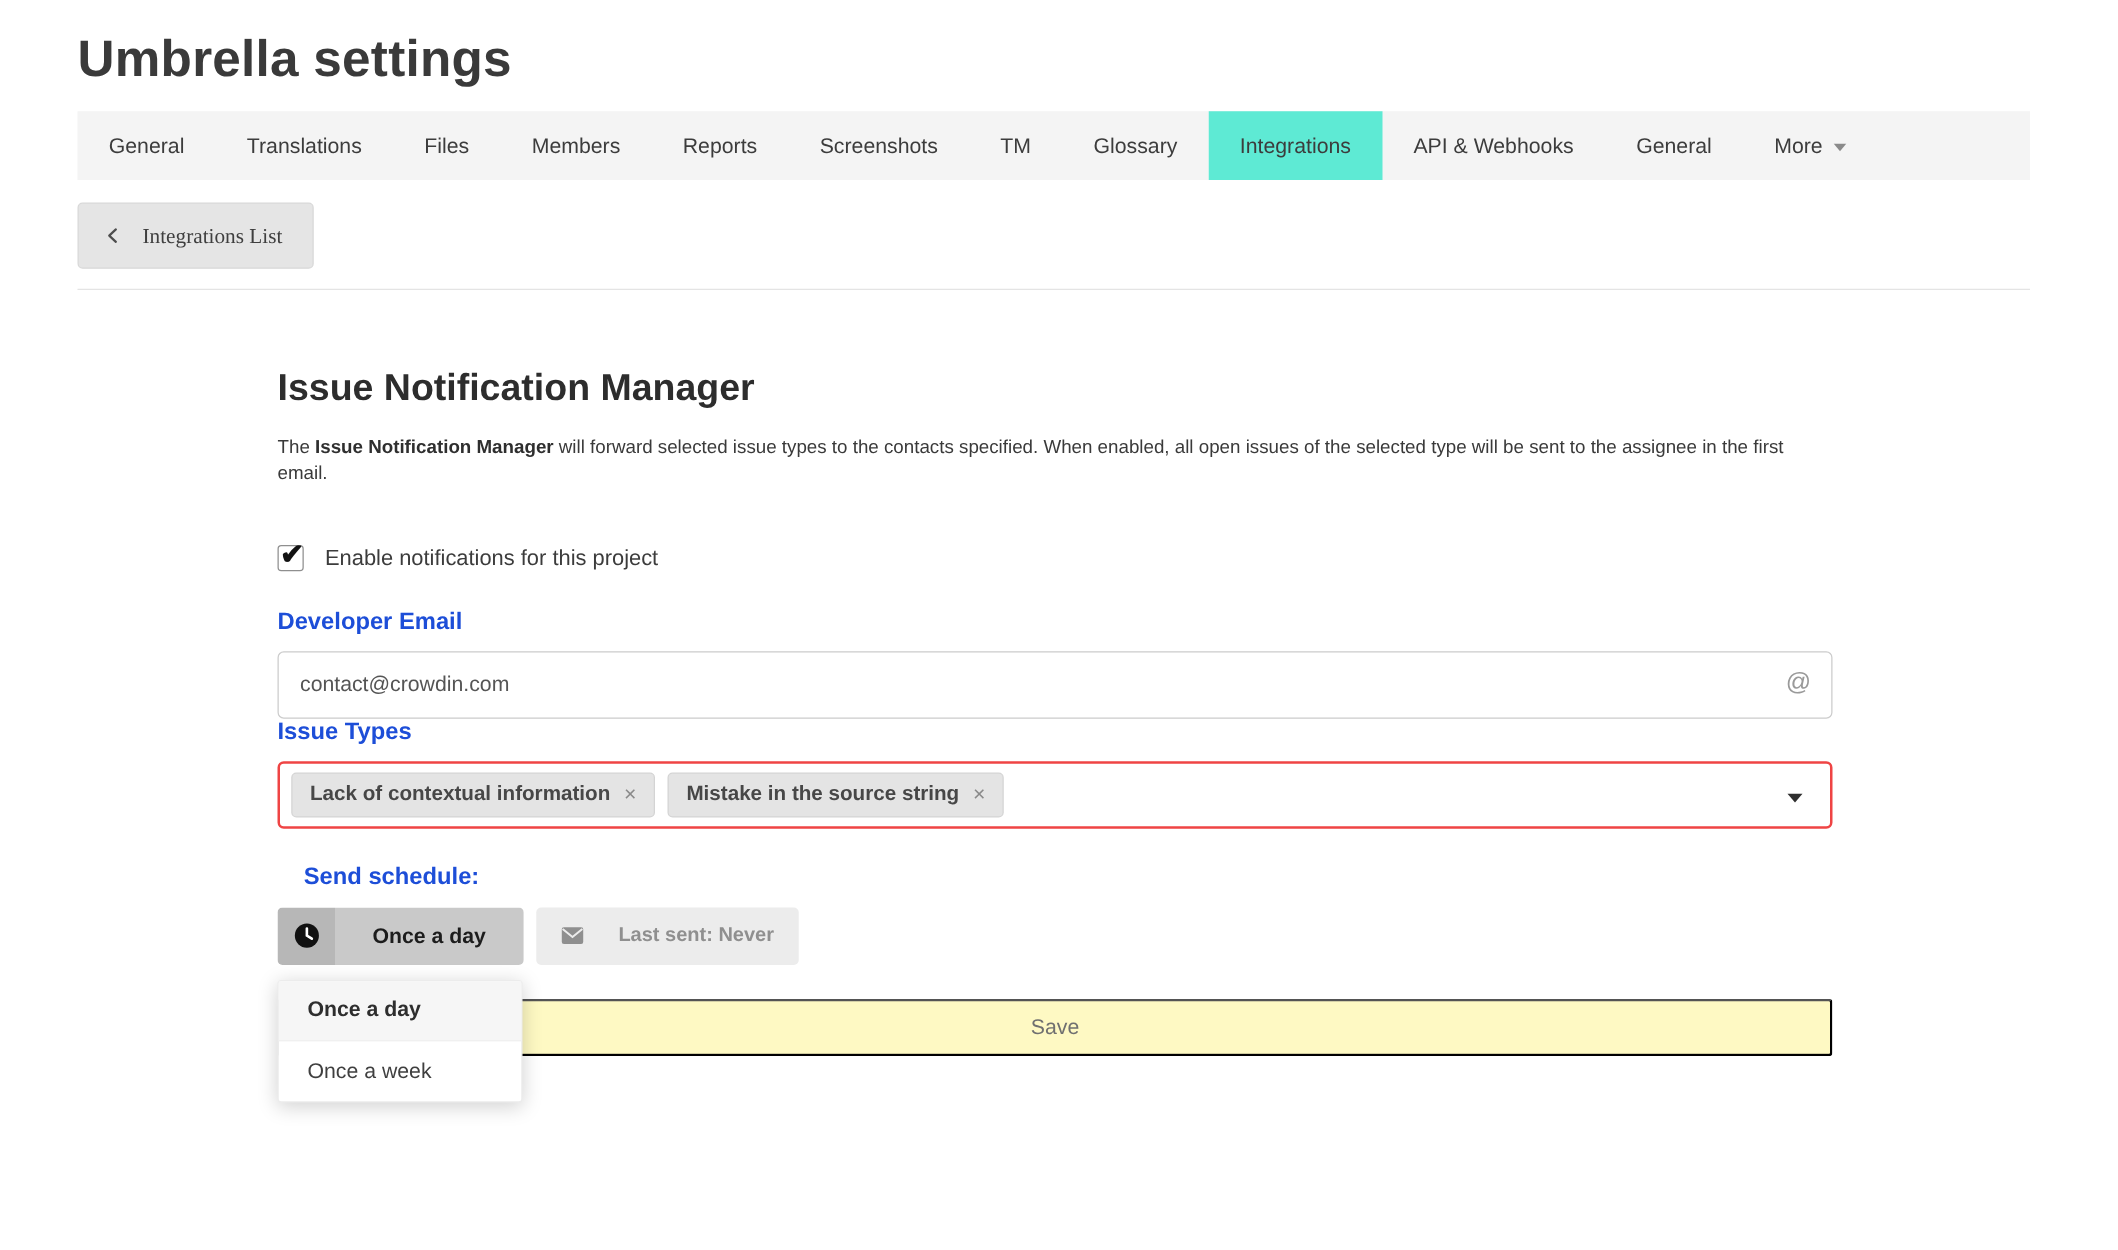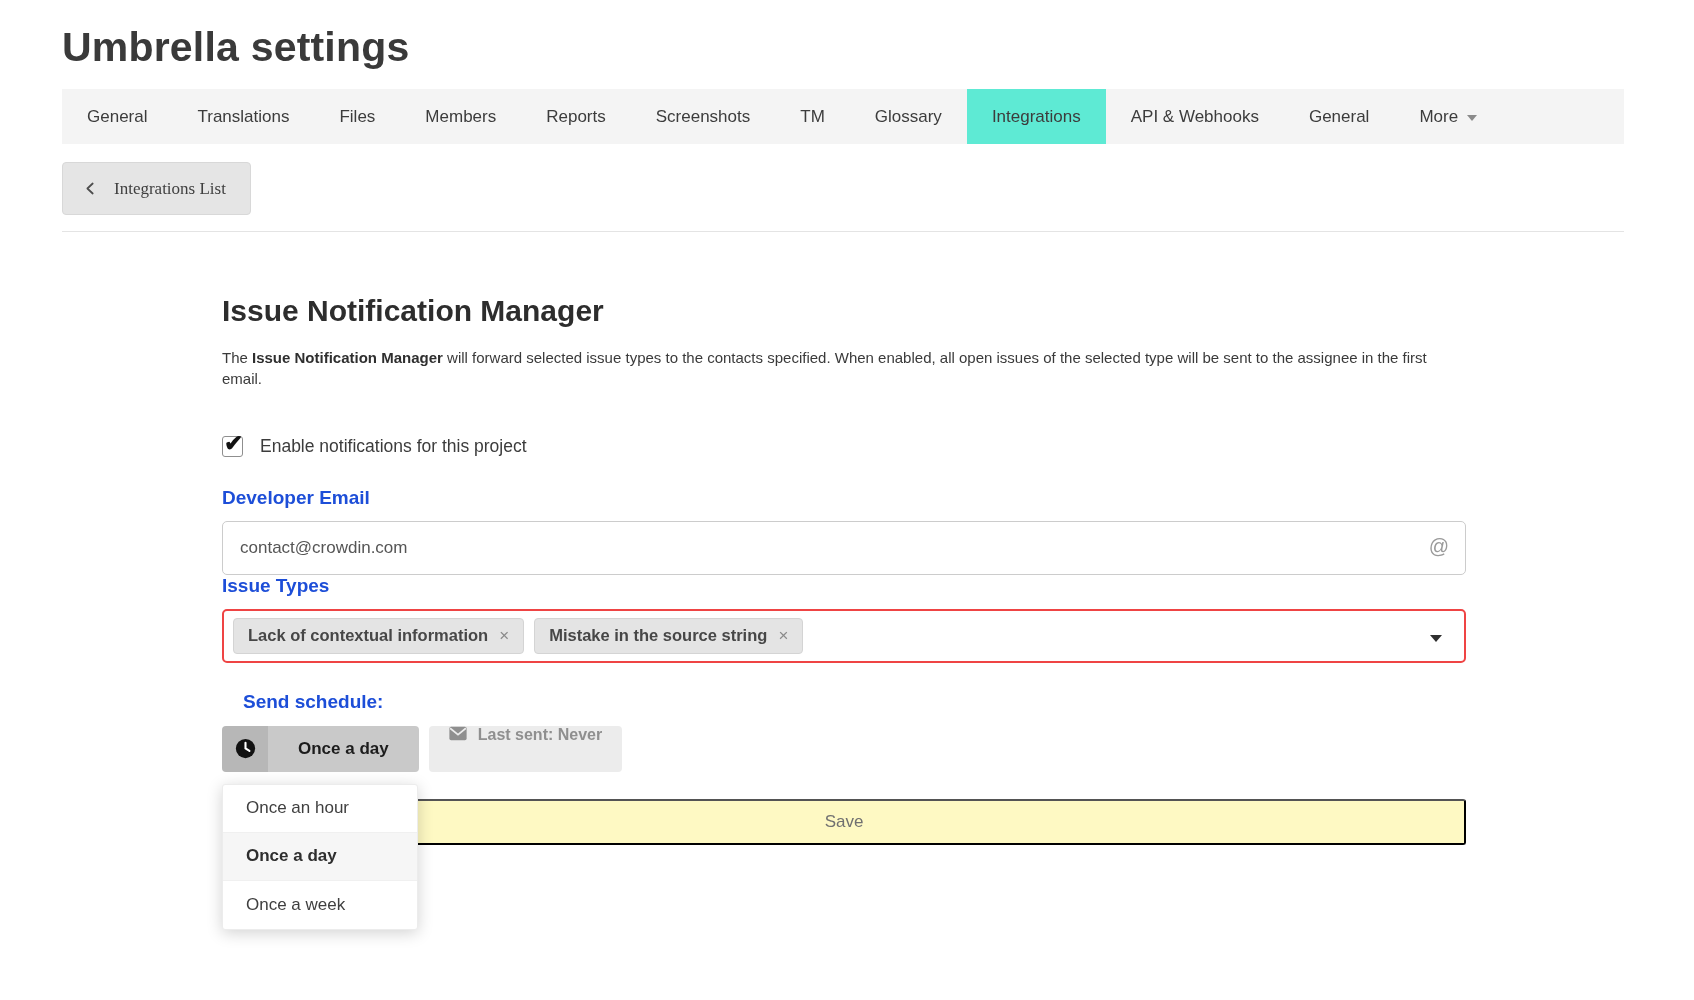--- a/index.html
+++ b/index.html
@@ -196,22 +196,22 @@
     background: #c9c9c9;
     padding: 0 30px;
     display: flex; align-items: center;
     font-size: 17px;
     font-weight: 700;
     color: #1c1c1c;
   }
   .last-sent-btn {
     background: #ececec;
     border-radius: 4px;
-    display: flex; gap: 11px;
-    padding: 0 20px;
+    display: flex; align-items: center; gap: 28px;
+    padding: 17px 20px;
     font-size: 16px;
     font-weight: 600;
     color: #8f8f8f;
     cursor: default;
   }
 
   
   .save-wrap { position: relative; margin-top: 27px; }
   .save-btn {
     width: 100%;
@@ -330,21 +330,20 @@
           <rect x="0.5" y="0.5" width="23" height="18" rx="2.4" fill="#8f8f8f"></rect>
           <polyline points="1.5,2.5 12,11 22.5,2.5" fill="none" stroke="#ececec" stroke-width="2.2"></polyline>
         </svg>
       <span>Last sent: Never</span>
     </div>
   </div>
 
   <div class="save-wrap">
     <button class="save-btn">Save</button>
     <div class="dropdown">
-      <div class="dropdown-item">Once an hour</div>
       <div class="dropdown-item selected">Once a day</div>
       <div class="dropdown-item">Once a week</div>
     </div>
   </div>
 
 </main>
 
 
 
 

